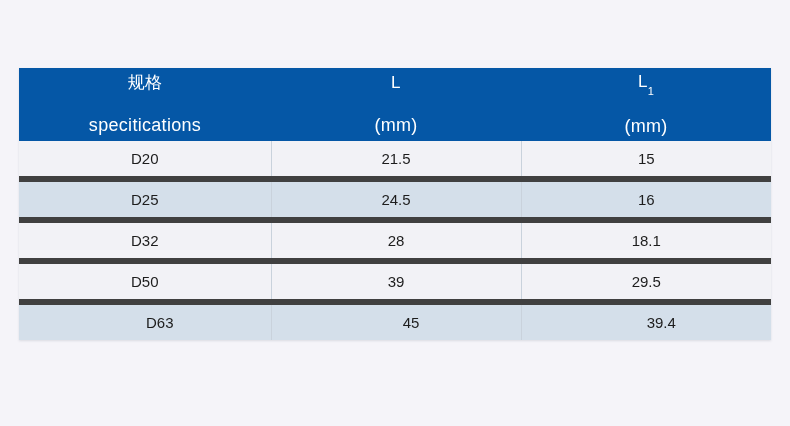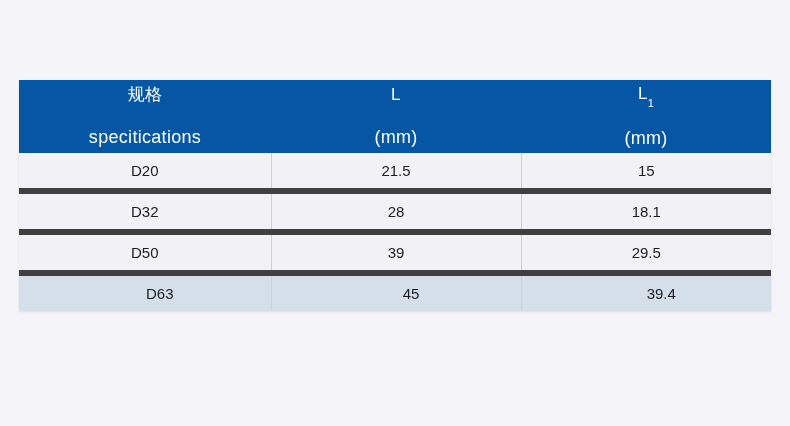--- a/index.html
+++ b/index.html
@@ -11,21 +11,21 @@
     height: 426px;
     background: #f5f4f9;
     font-family: "Liberation Sans", "DejaVu Sans", sans-serif;
     overflow: hidden;
     position: relative;
   }
 
   .page {
     position: absolute;
     left: 0;
-    top: 12px;
+    top: 0;
     width: 790px;
     height: 391px;
   }
 
   .spec-table {
     position: absolute;
     left: 19px;
     top: 68px;
     width: 752px;
     border-collapse: collapse;
@@ -119,20 +119,25 @@
           <span class="hdr-line-2">(mm)</span>
         </th>
       </tr>
     </thead>
     <tbody>
       <tr class="row-odd">
         <td>D20</td>
         <td>21.5</td>
         <td>15</td>
       </tr>
+      <tr class="row-even">
+        <td>D25</td>
+        <td>24.5</td>
+        <td>16</td>
+      </tr>
       <tr class="row-odd">
         <td>D32</td>
         <td>28</td>
         <td>18.1</td>
       </tr>
       <tr class="row-odd">
         <td>D50</td>
         <td>39</td>
         <td>29.5</td>
       </tr>

